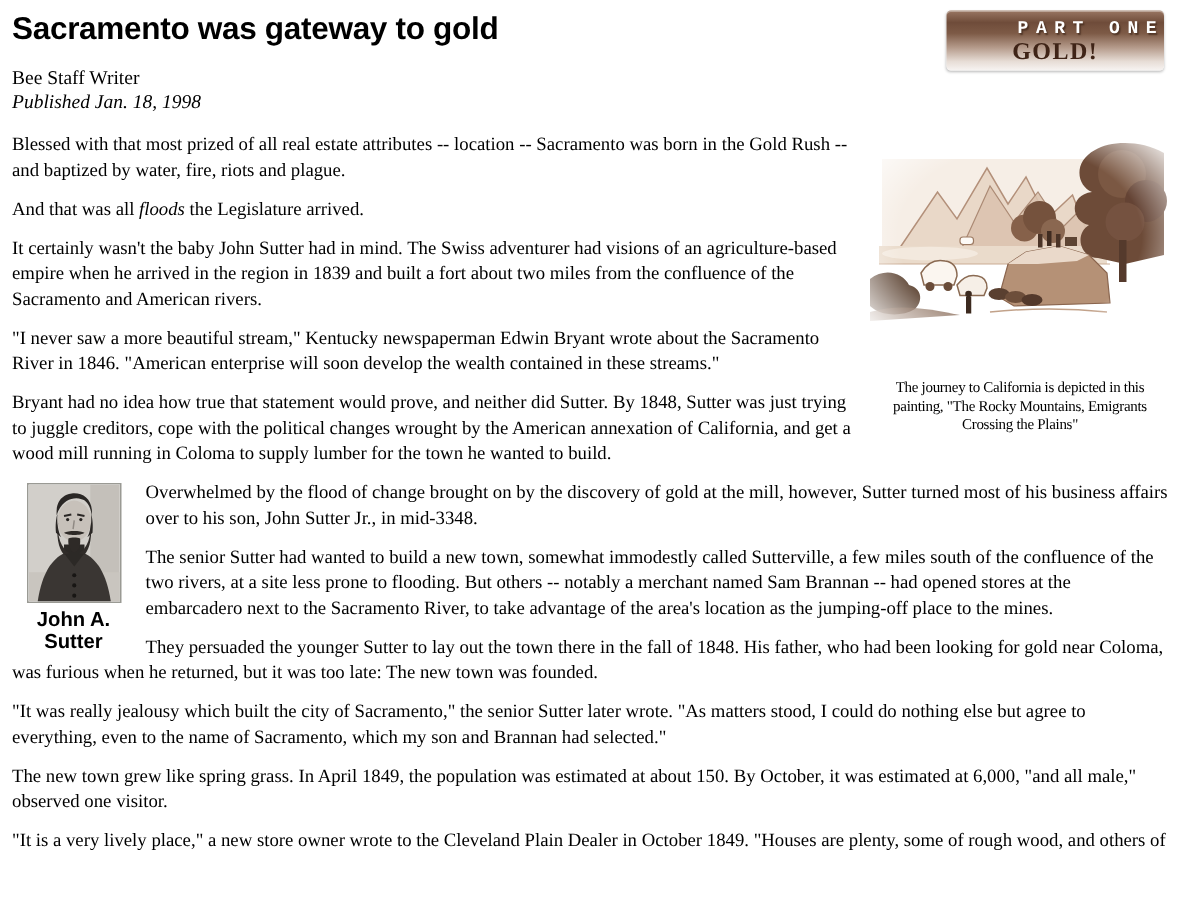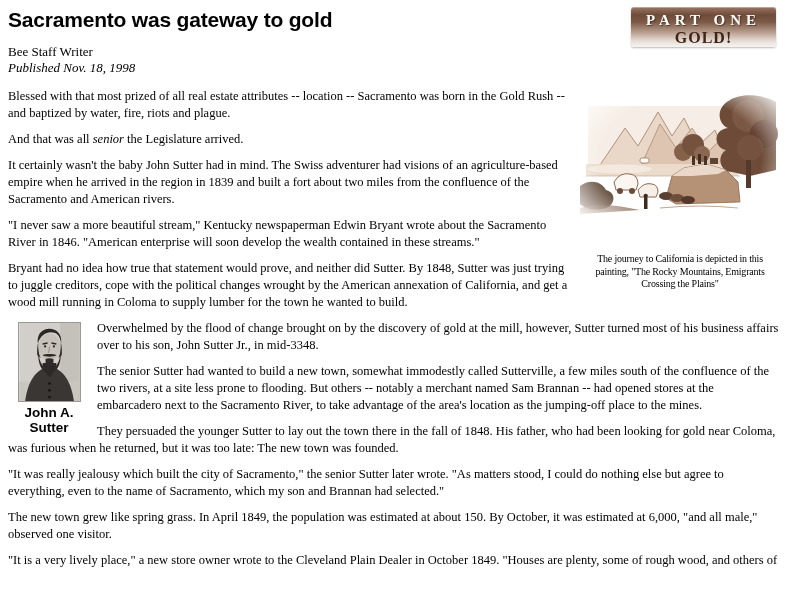--- a/index.html
+++ b/index.html
@@ -44,26 +44,27 @@
     width: 145px; height: 40px;
     border-radius: 3px;
     text-align: center;
     padding-top: 5px;
     background: linear-gradient(180deg,
       #9a7763 0%, #6f4c3a 20%, #7d5a46 38%,
       #b59b8b 62%, #e7ddd6 85%, #f7f4f2 100%);
     box-shadow: 0 1px 2px rgba(0,0,0,.28), inset 0 1px 0 rgba(255,255,255,.35);
   }
   .badge-part {
-    font-family: Liberation Serif, serif;
-    font-size: 15px; font-weight: bold;
+    font-family: Liberation Mono, monospace;
+    font-size: 12px; font-weight: bold;
     letter-spacing: 5px;
     color: #ffffff;
     text-shadow: 1px 1px 1px rgba(40,20,10,.55);
     white-space: nowrap;
+    text-align: right;
   }
   .badge-gold {
     font-family: "Liberation Serif", serif;
     font-size: 16px; font-weight: bold;
     letter-spacing: 1px;
     color: #3f2417;
     line-height: 17px;
   }
 
   
@@ -122,21 +123,21 @@
 
   <div class="badge">
     <div class="badge-part">PART ONE</div>
     <div class="badge-gold">GOLD!</div>
   </div>
 
   <h1 class="title">Sacramento was gateway to gold</h1>
 
   <div class="byline">
     <div class="byline-org">Bee Staff Writer</div>
-    <div class="byline-published">Published Nov. 18, 1998</div>
+    <div class="byline-published">Published Jan. 18, 1998</div>
   </div>
 
   <div class="article">
 
     <figure class="fig-painting" style="margin:0 0 4px 10px; padding:0;">
       <svg viewBox="0 0 200 145" aria-hidden="true">
         <defs>
           <radialGradient id="vig" cx="50%" cy="48%" r="70%">
             <stop offset="58%" stop-color="#ffffff" stop-opacity="0"></stop>
             <stop offset="90%" stop-color="#ffffff" stop-opacity="0.85"></stop>
@@ -187,21 +188,21 @@
         <path d="M0 98 C10 90 22 94 26 102 C34 104 36 112 30 118 C20 124 6 122 0 116 Z" fill="#5e4534"></path>
         <path d="M0 120 C20 114 40 118 60 122 L0 126 Z" fill="#7a5a44" opacity="0.7"></path>
         <path d="M80 120 Q120 116 158 120" stroke="#c2a28a" stroke-width="1" fill="none"></path>
         <rect width="200" height="145" fill="url(#vig)"></rect>
       </svg>
       <figcaption>The journey to California is depicted in this painting, "The Rocky Mountains, Emigrants Crossing the Plains"</figcaption>
     </figure>
 
     <p>Blessed with that most prized of all real estate attributes -- location -- Sacramento was born in the Gold Rush -- and baptized by water, fire, riots and plague.</p>
 
-    <p><span>And that was all </span><em>senior</em><span> the Legislature arrived.</span></p>
+    <p><span>And that was all </span><em>floods</em><span> the Legislature arrived.</span></p>
 
     <p>It certainly wasn't the baby John Sutter had in mind. The Swiss adventurer had visions of an agriculture-based empire when he arrived in the region in 1839 and built a fort about two miles from the confluence of the Sacramento and American rivers.</p>
     <p>"I never saw a more beautiful stream," Kentucky newspaperman Edwin Bryant wrote about the Sacramento River in 1846. "American enterprise will soon develop the wealth contained in these streams."</p>
     <p>Bryant had no idea how true that statement would prove, and neither did Sutter. By 1848, Sutter was just trying to juggle creditors, cope with the political changes wrought by the American annexation of California, and get a wood mill running in Coloma to supply lumber for the town he wanted to build.</p>
 
     <figure class="fig-portrait" style="margin:2px 7px 4px 0; padding:0;">
       <svg viewBox="0 0 62 80" aria-hidden="true">
         <rect width="62" height="80" fill="#d2cfca"></rect>
         <rect x="42" width="20" height="80" fill="#c4c0ba"></rect>
         <rect y="60" width="62" height="20" fill="#c9c5bf"></rect>

